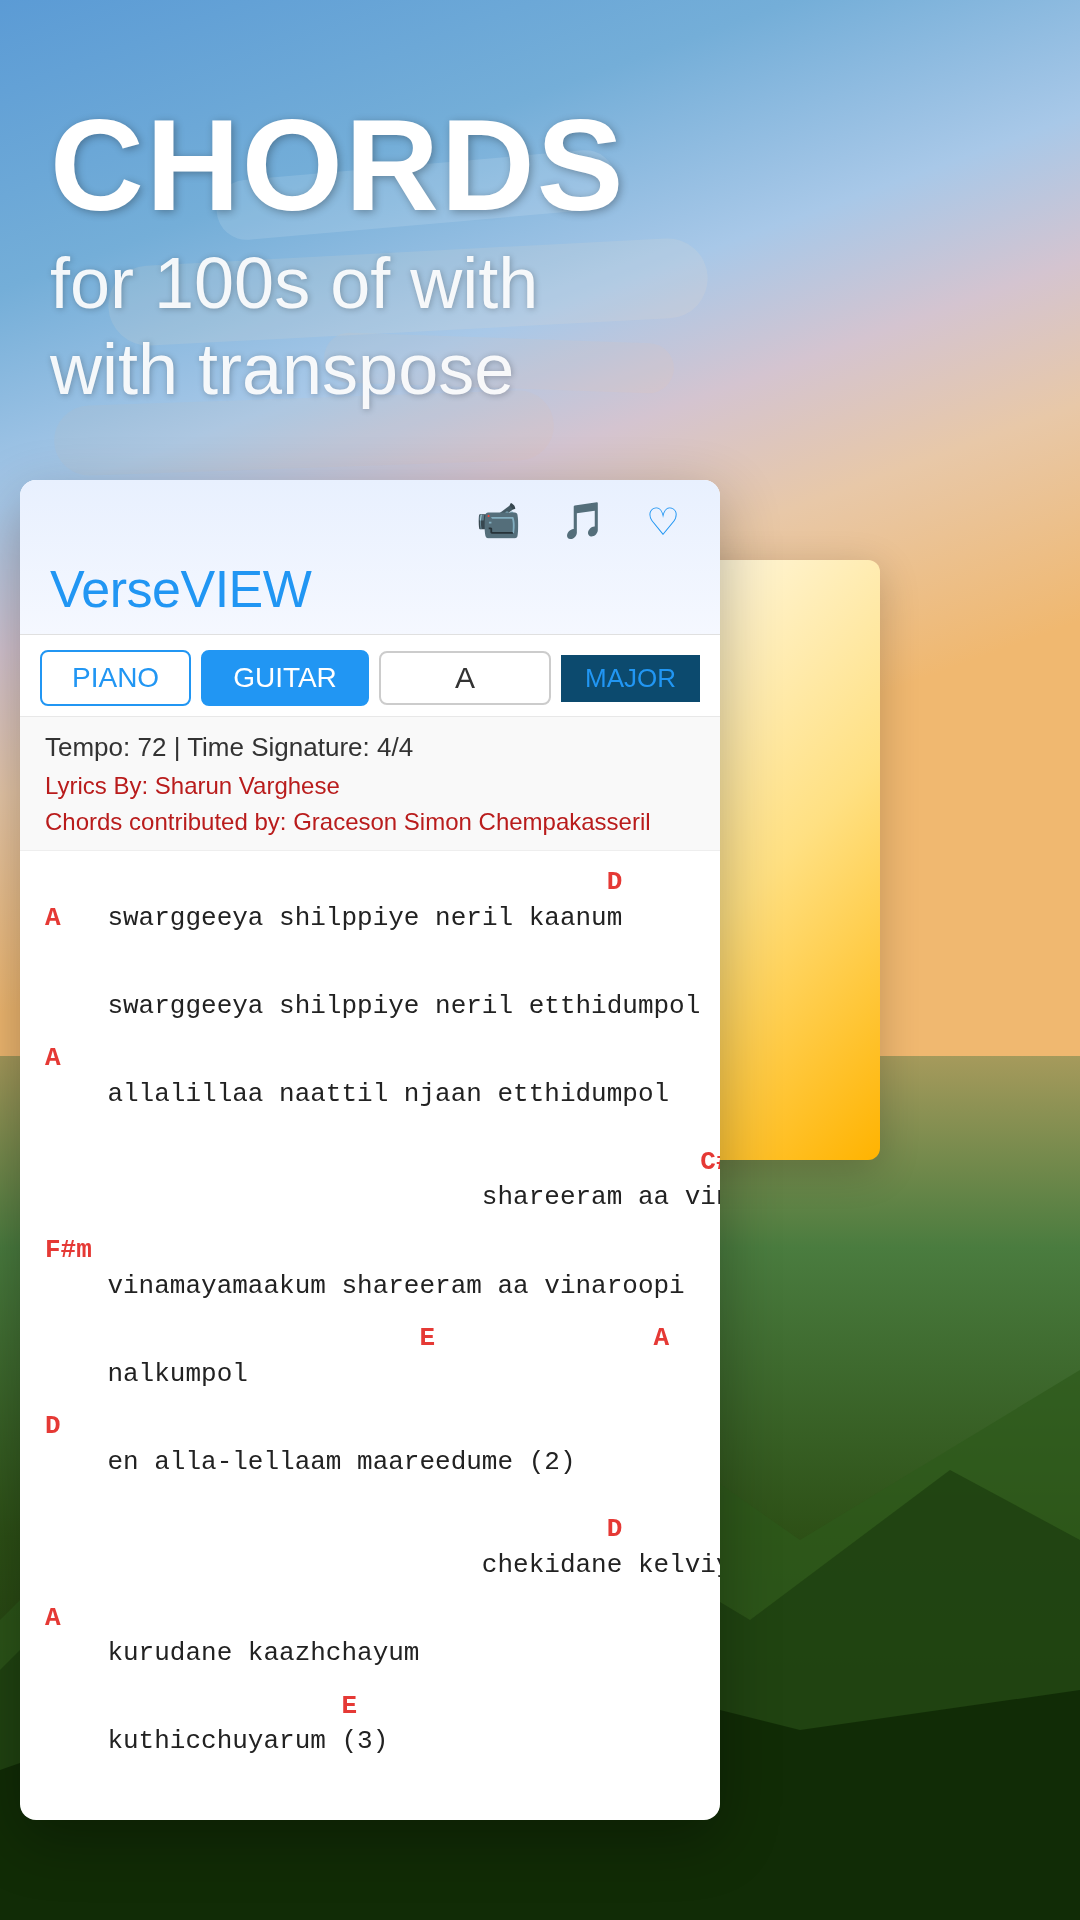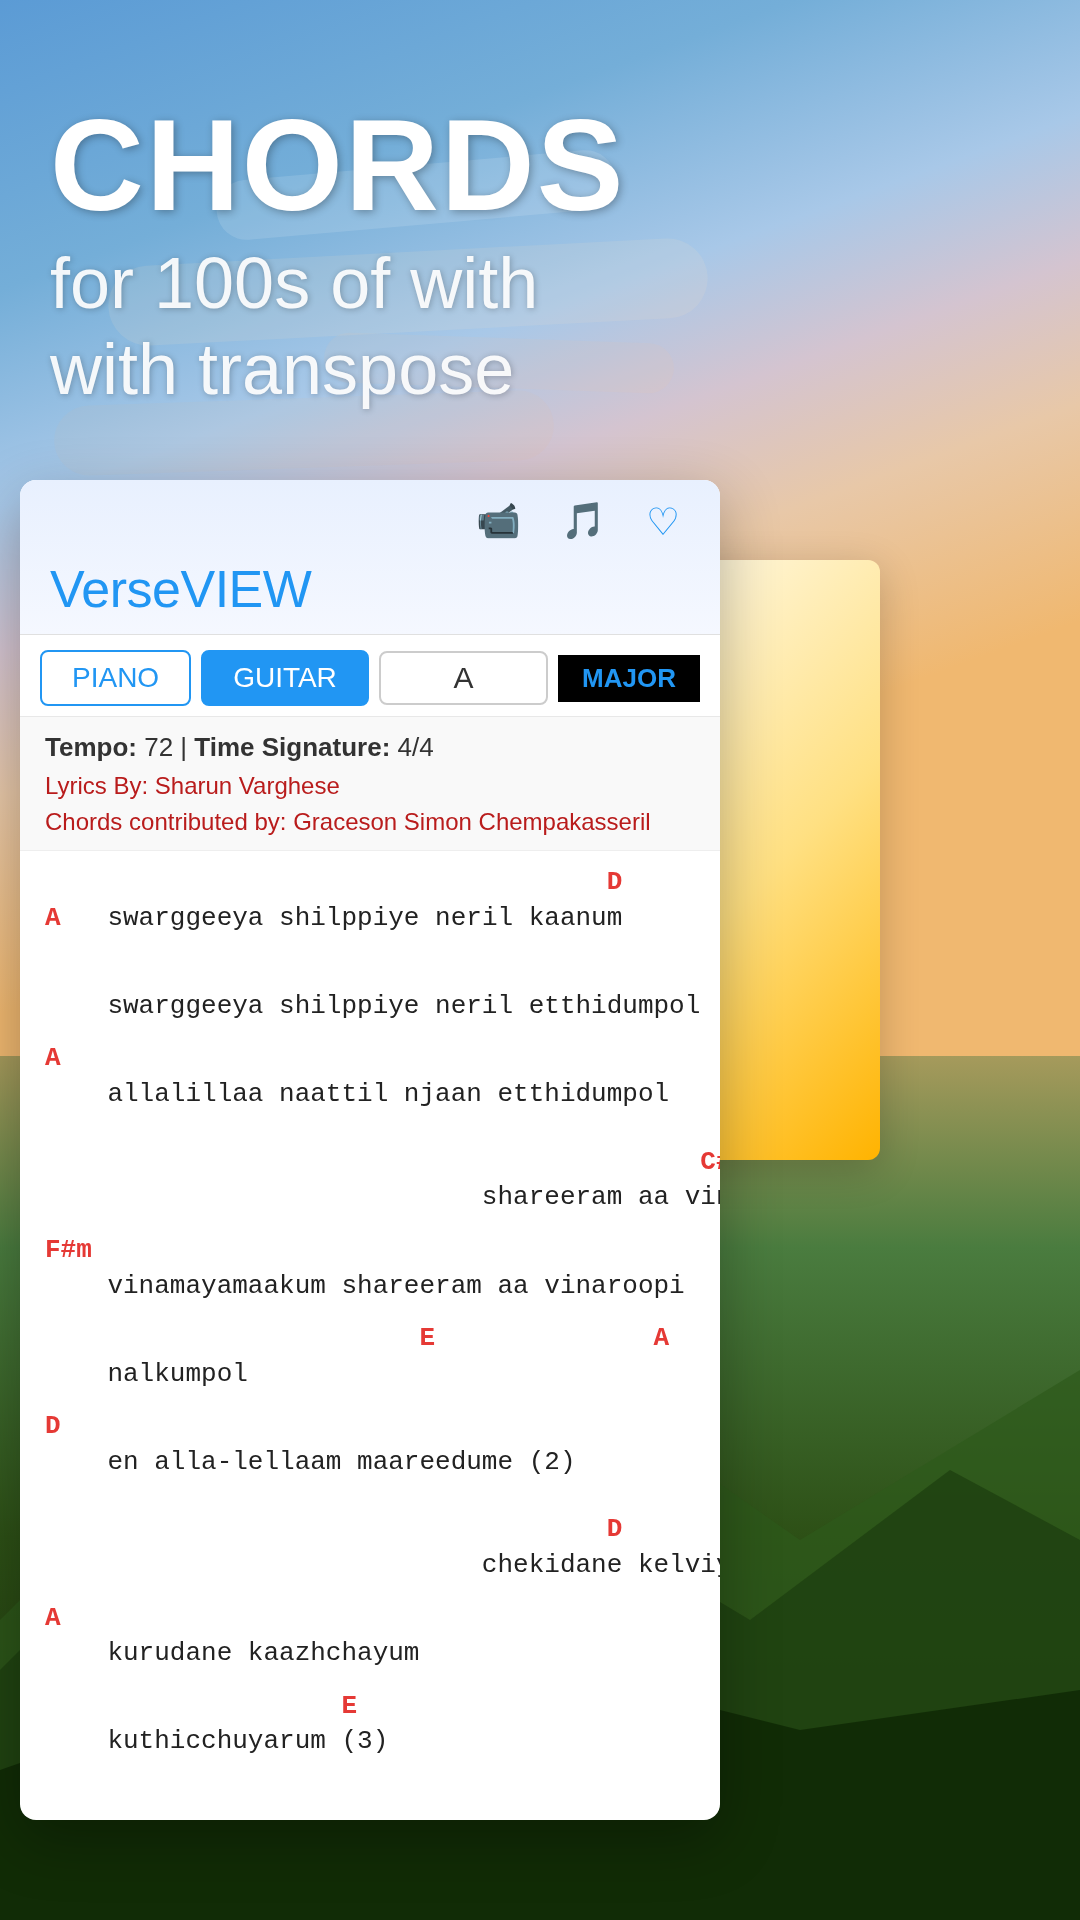--- a/index.html
+++ b/index.html
@@ -187,43 +187,43 @@
       border-radius: 8px;
       color: #333;
       margin-right: 10px;
       flex: 1;
       text-align: center;
     }
 
     .major-btn {
       padding: 8px 24px;
       font-size: 26px;
-      font-weight: 700;
+      font-weight: 400;
       color: #2196F3;
-      background: #000000;
+      background: #0c4a6e;
       border: none;
       cursor: pointer;
       text-align: center;
     }
 
     
     .song-info {
       padding: 15px 25px 10px;
       background: #f9f9f9;
       border-bottom: 1px solid #eee;
     }
 
     .tempo-line {
       font-size: 26px;
       color: #333;
       margin-bottom: 5px;
     }
 
     .tempo-bold {
-      font-weight: 700;
+      font-weight: 400;
     }
 
     .credits {
       font-size: 24px;
       color: #b91c1c;
       line-height: 1.5;
     }
 
     
     .chord-content {

